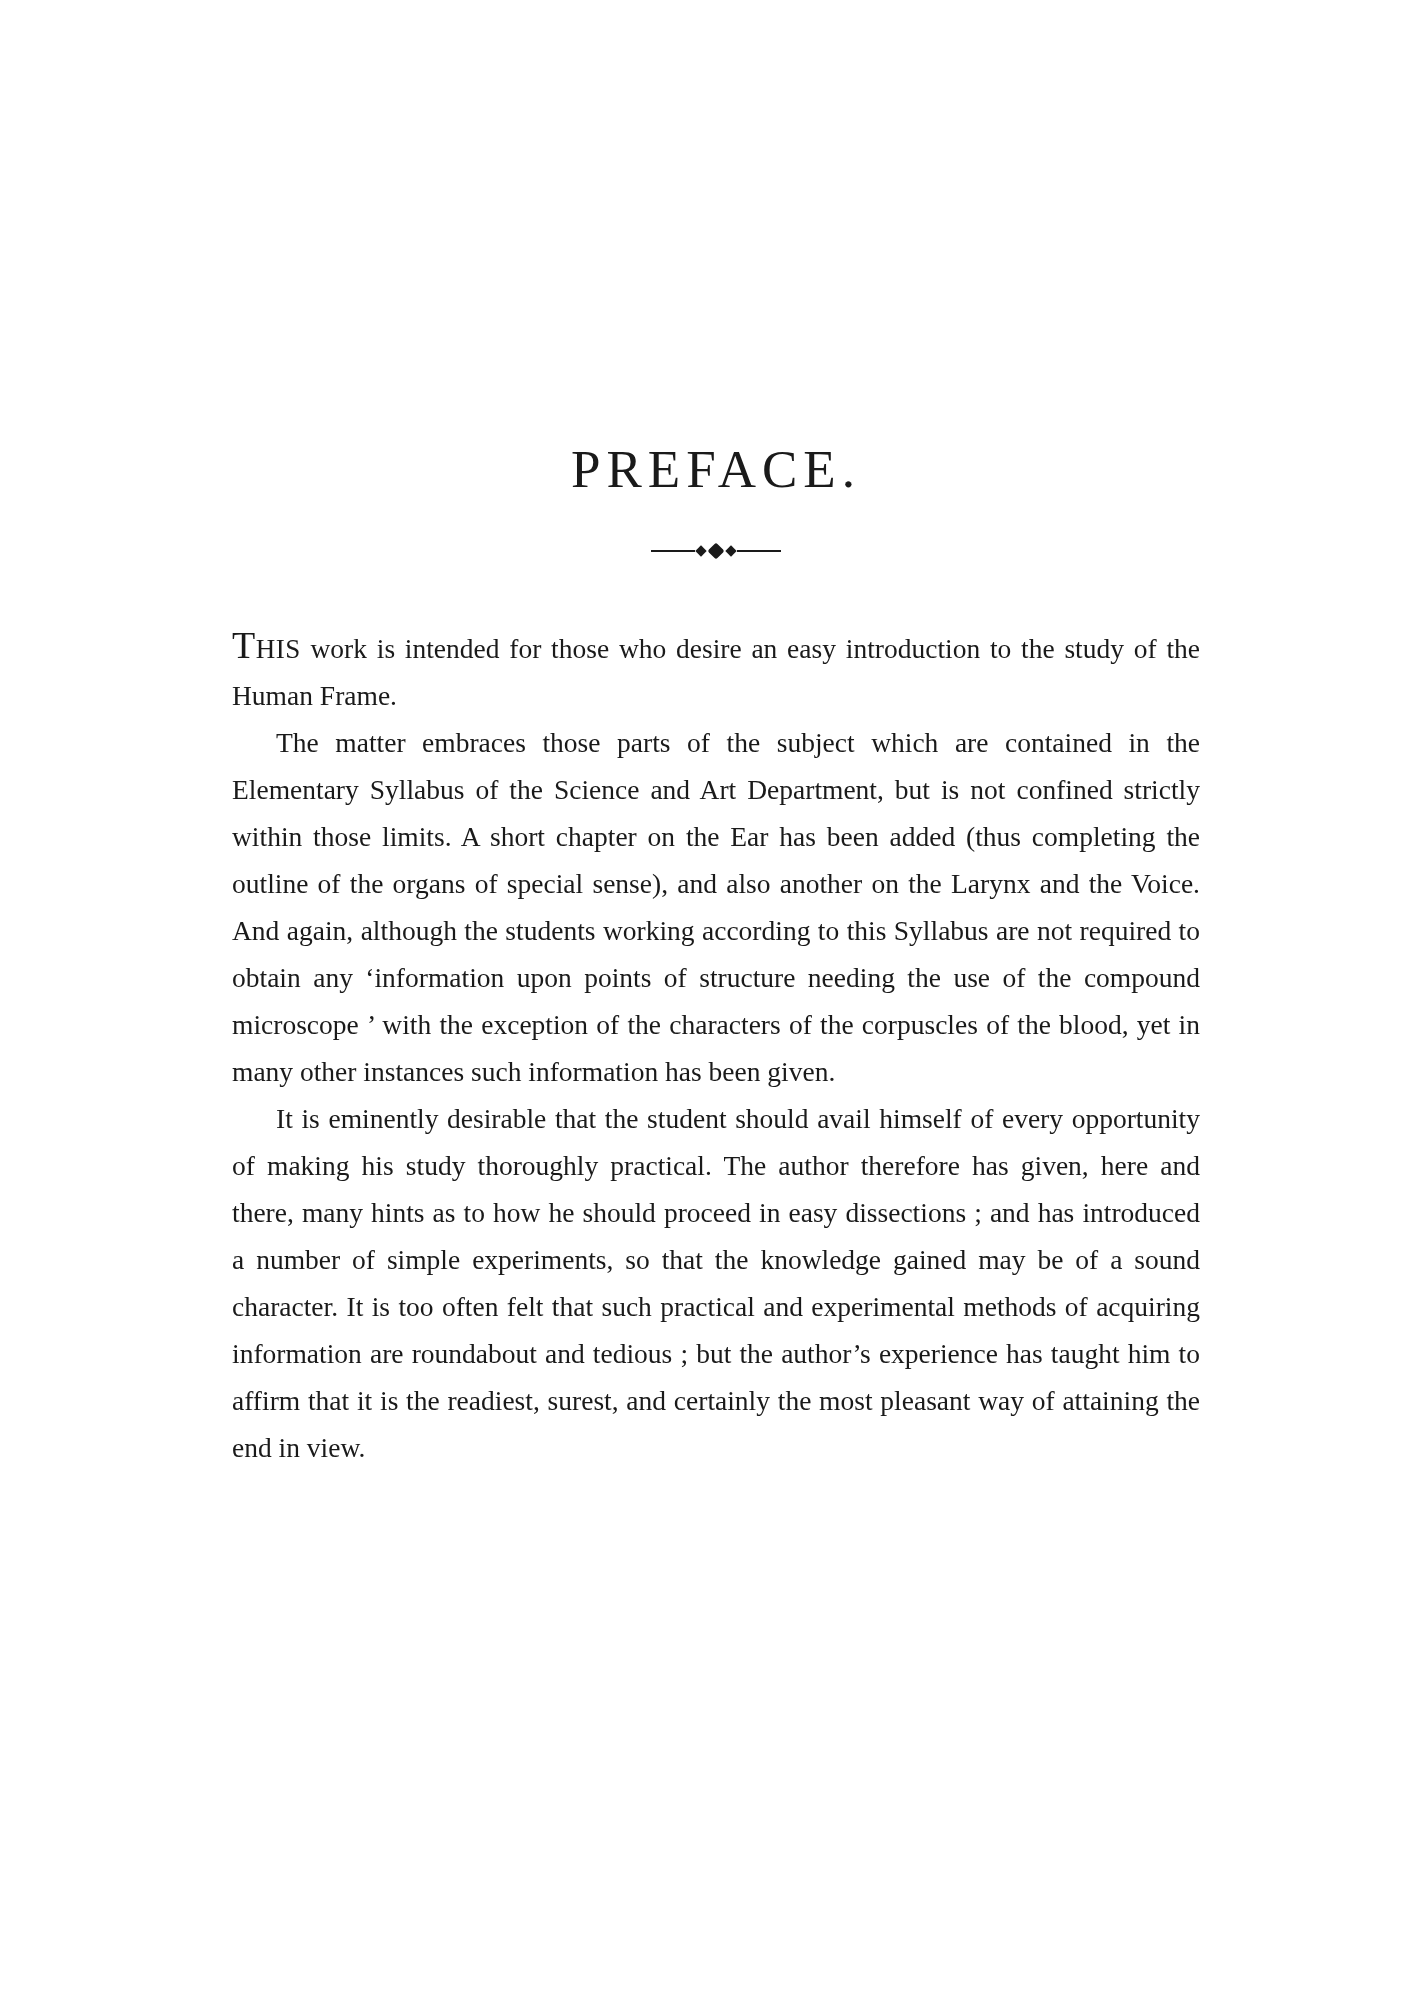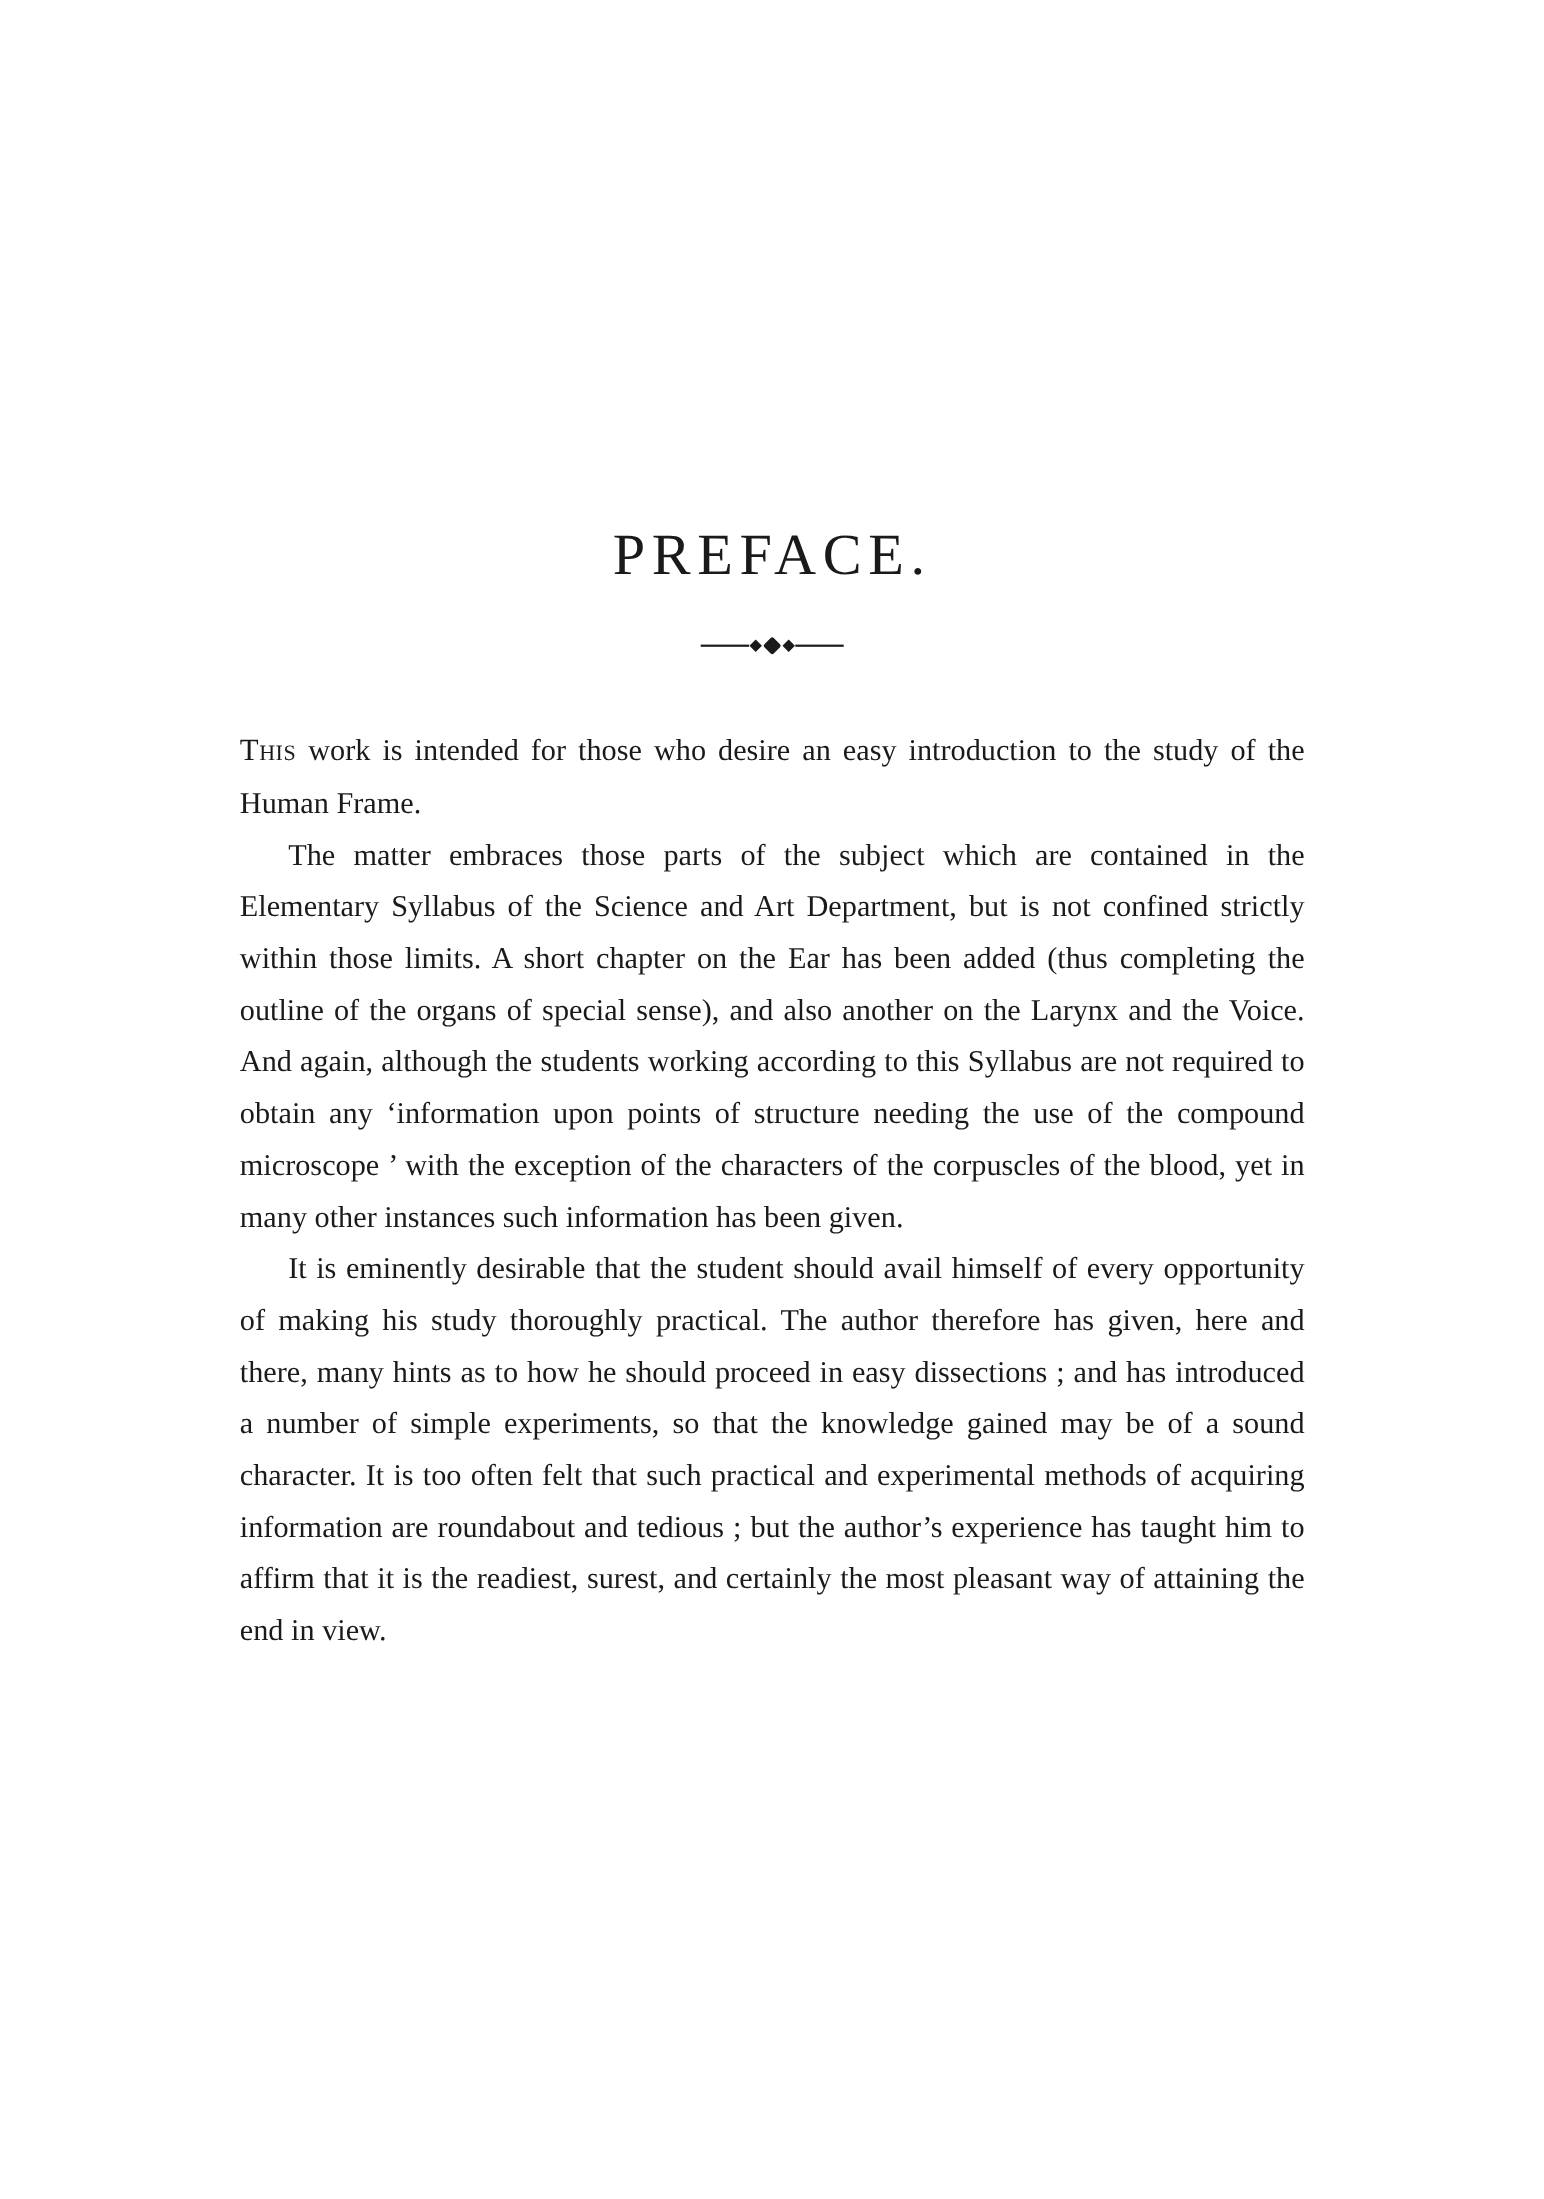--- a/index.html
+++ b/index.html
@@ -15,24 +15,23 @@
     -webkit-font-smoothing: antialiased;
   }
   .page {
     position: relative;
     width: 1404px;
     height: 1999px;
     box-sizing: border-box;
   }
   .content {
     position: absolute;
-    left: 218px;
+    left: 232px;
     top: 440px;
     width: 968px;
-    margin-top: 36px;
   }
   .page-title {
     font-size: 53px;
     letter-spacing: 6px;
     text-align: center;
     font-weight: normal;
     margin: 0;
     padding: 0;
     line-height: 1.1;
     font-family: "Liberation Serif", serif;
@@ -84,21 +83,21 @@
   }
   .body-text p {
     margin: 0;
     text-indent: 44px;
   }
   .body-text p.first {
     text-indent: 0;
   }
   .smallcaps {
     font-variant: small-caps;
-    font-size: 28px;
+    font-size: 38px;
     letter-spacing: 0.5px;
   }
 </style>
 </head>
 <body>
 
 <div class="page">
   <div class="content">
 
     <h1 class="page-title">PREFACE.</h1>

